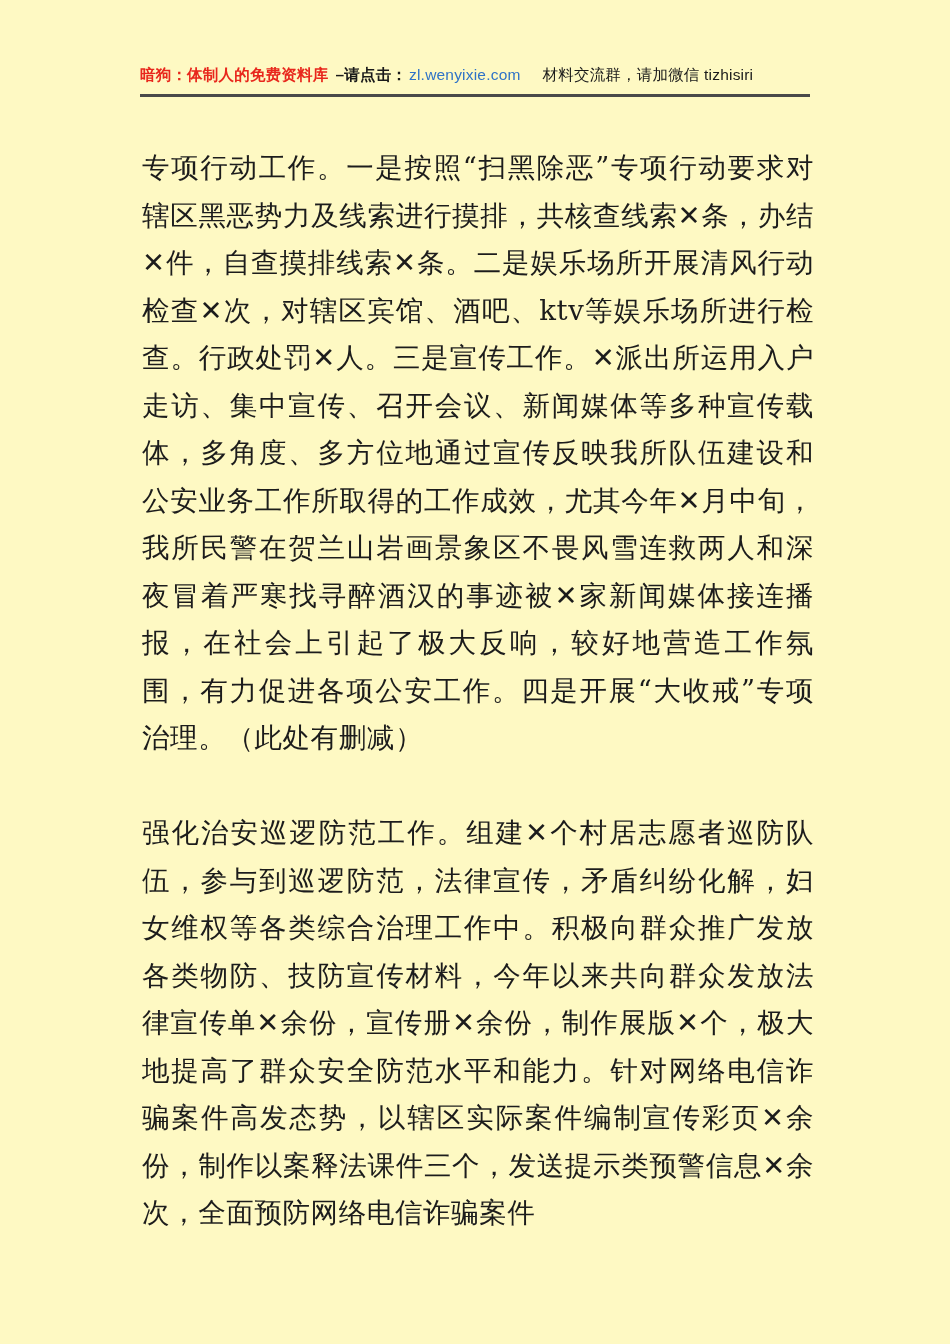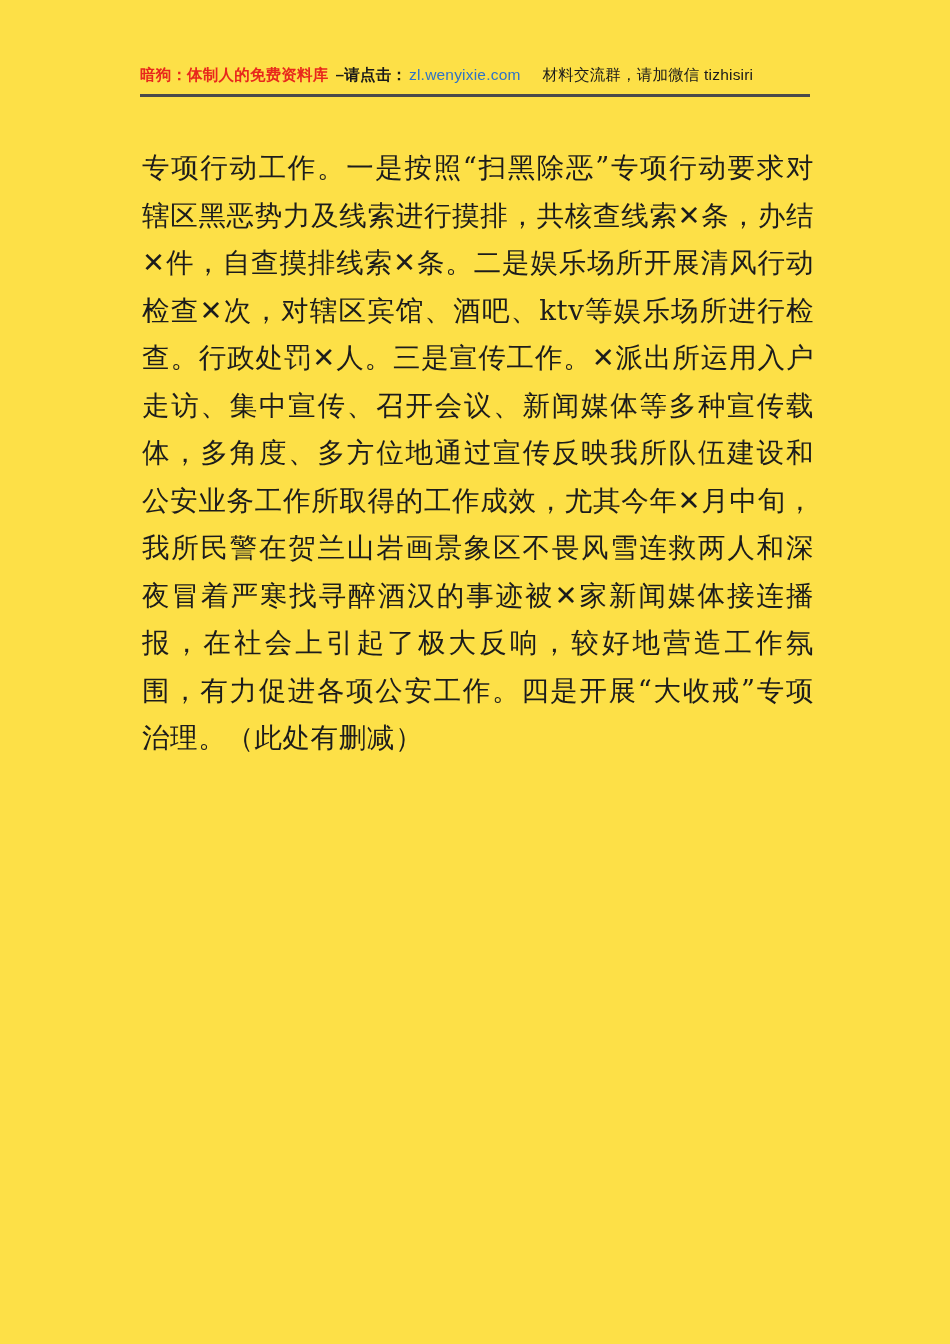--- a/index.html
+++ b/index.html
@@ -7,21 +7,21 @@
     padding: 0;
     background: #ffffff;
   }
   body {
     font-family: "DejaVu Serif", "Liberation Serif", serif;
   }
   .page {
     position: relative;
     width: 950px;
     height: 1344px;
-    background: #fde047;
+    background: #fef9c3;
     overflow: hidden;
   }
 
   
   .banner {
     position: absolute;
     left: 140px;
     top: 58px;
     width: 670px;
     height: 34px;
@@ -99,15 +99,16 @@
     <span class="banner-brand">暗狗：体制人的免费资料库</span>
     <span class="banner-sep">–请点击：</span>
     <a class="banner-link" href="#">zl.wenyixie.com</a>
     <span class="banner-note">材料交流群，请加微信 tizhisiri</span>
   </div>
 
   <div class="banner-rule"></div>
 
   <div class="doc">
     <p class="para">专项行动工作。一是按照“扫黑除恶”专项行动要求对辖区黑恶势力及线索进行摸排，共核查线索✕条，办结✕件，自查摸排线索✕条。二是娱乐场所开展清风行动检查✕次，对辖区宾馆、酒吧、ktv等娱乐场所进行检查。行政处罚✕人。三是宣传工作。✕派出所运用入户走访、集中宣传、召开会议、新闻媒体等多种宣传载体，多角度、多方位地通过宣传反映我所队伍建设和公安业务工作所取得的工作成效，尤其今年✕月中旬，我所民警在贺兰山岩画景象区不畏风雪连救两人和深夜冒着严寒找寻醉酒汉的事迹被✕家新闻媒体接连播报，在社会上引起了极大反响，较好地营造工作氛围，有力促进各项公安工作。四是开展“大收戒”专项治理。（此处有删减）</p>
+    <p class="para">强化治安巡逻防范工作。组建✕个村居志愿者巡防队伍，参与到巡逻防范，法律宣传，矛盾纠纷化解，妇女维权等各类综合治理工作中。积极向群众推广发放各类物防、技防宣传材料，今年以来共向群众发放法律宣传单✕余份，宣传册✕余份，制作展版✕个，极大地提高了群众安全防范水平和能力。针对网络电信诈骗案件高发态势，以辖区实际案件编制宣传彩页✕余份，制作以案释法课件三个，发送提示类预警信息✕余次，全面预防网络电信诈骗案件</p>
   </div>
 
 </div>
 
 </body></html>

